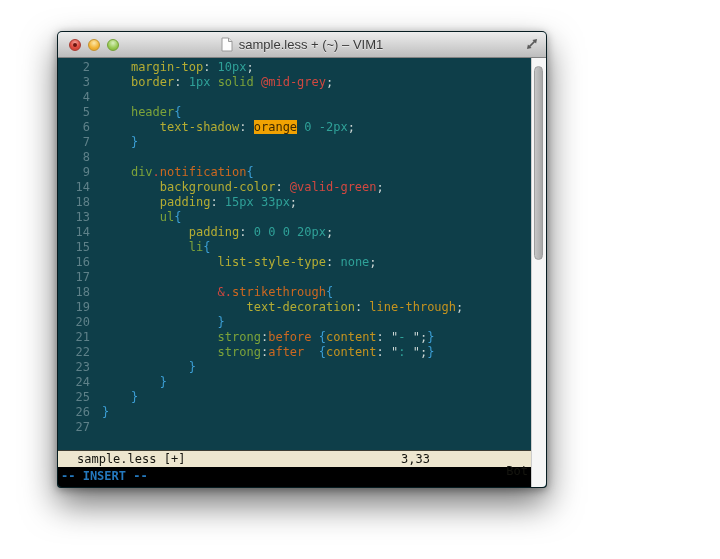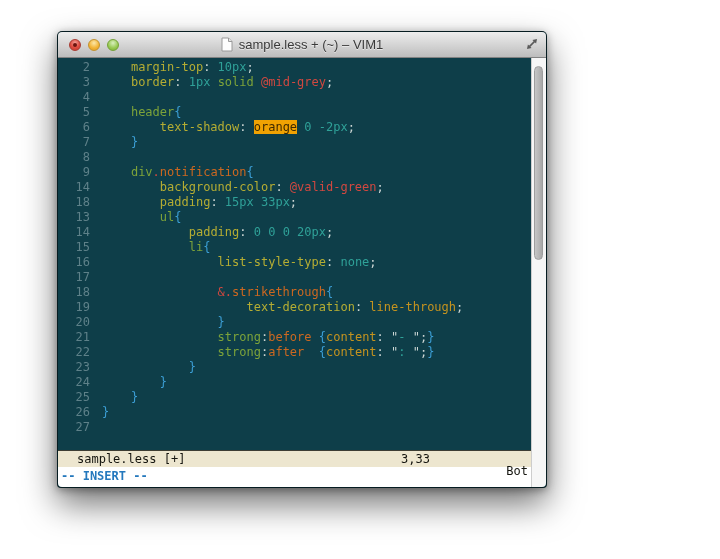--- a/index.html
+++ b/index.html
@@ -53,21 +53,21 @@
   .c-hl    {background:#f0a202;color:#3f2a00;}
   
   .statusbar{
     flex:none;height:17px;background:#ede6cf;color:#15150f;
     font:12px/17px "DejaVu Sans Mono", monospace;
     position:relative;padding-left:19px;border-top:1px solid #3d3d33;box-sizing:border-box;
   }
   .ruler{position:absolute;right:101px;top:0;}
   .botpos{position:absolute;right:3px;top:12px;}
   .cmdline{
-    flex:none;height:20px;background:#ffffff;
+    flex:none;height:20px;background:#000000;
     font:bold 12px/19px "DejaVu Sans Mono", monospace;color:#2478bd;
     padding-left:3px;border-radius:0 0 0 4px;
   }
   
   .scrollbar{
     flex:none;width:15px;background:#f6f6f6;border-left:1px solid #cdcdcd;
     position:relative;border-radius:0 0 4px 0;box-sizing:border-box;
   }
   .thumb{
     position:absolute;left:2px;top:8px;width:9px;height:194px;

